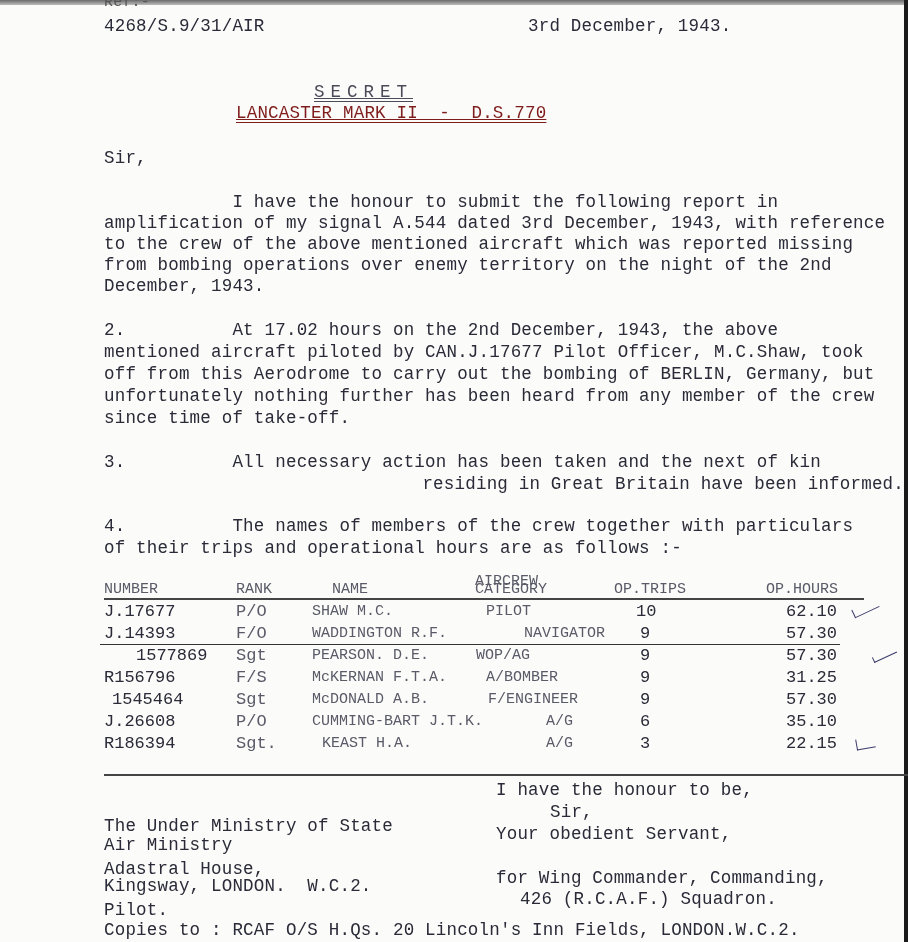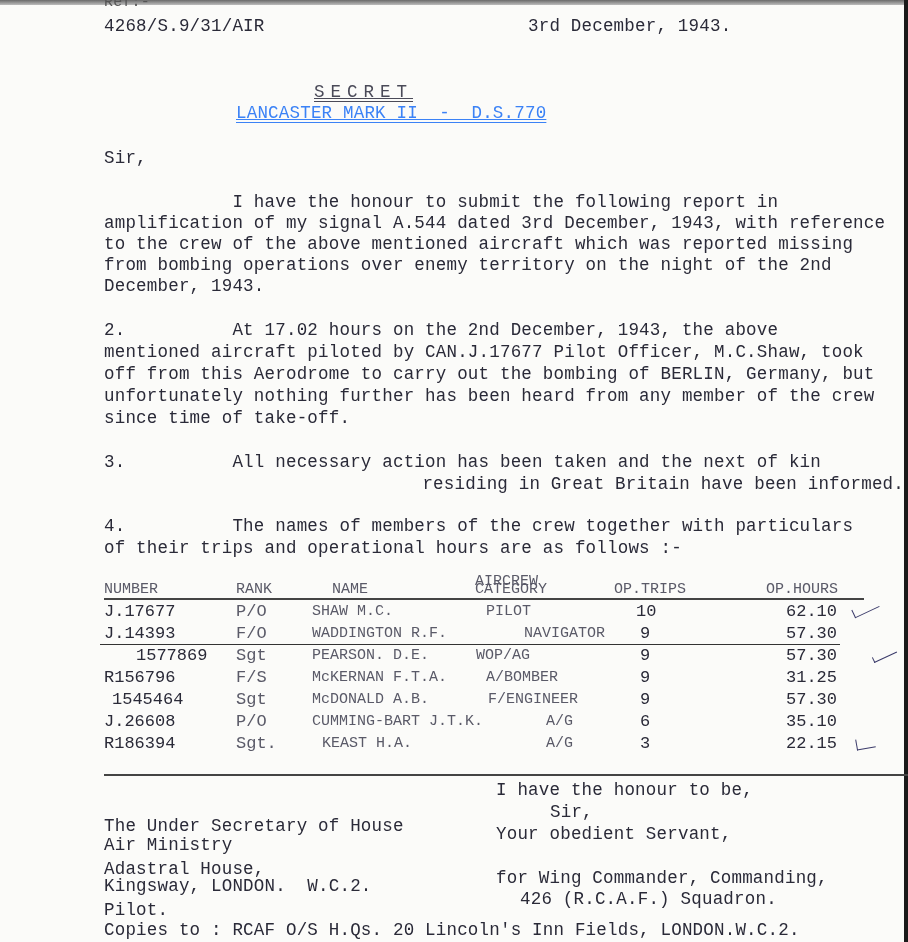--- a/index.html
+++ b/index.html
@@ -11,21 +11,21 @@
   }
   .topbar { position: absolute; left: 0; top: 0; width: 908px; height: 5px;
     background: linear-gradient(#6a6a6a, #bdbdbd); }
   .rightedge { position: absolute; right: 0; top: 0; width: 4px; height: 942px; background: #1a1a1a; }
   .t { position: absolute; white-space: pre; font-size: 17.5px; line-height: 21px; letter-spacing: 0.2px; }
   .faint { color: #5a5a68; }
   .ref-label { left: 104px; top: -8px; font-size: 15px; color: #555; }
   .ref { left: 104px; top: 16px; }
   .date { left: 528px; top: 16px; }
   .secret { left: 314px; top: 82px; letter-spacing: 6px; text-decoration: underline; text-decoration-style: double; color:#4a4a58;}
-  .subject { left: 236px; top: 103px; text-decoration: underline; text-decoration-style: double; color:#3b82f6;}
+  .subject { left: 236px; top: 103px; text-decoration: underline; text-decoration-style: double; color:#7f1d1d;}
   .p { left: 104px; width: 800px; }
   .tbl-line { position: absolute; left: 104px; height: 2px; background: #444; }
   .thin-line { position: absolute; height: 1px; background: #333; }
   .check { position: absolute; border-bottom: 1.5px solid #3a3a6a; border-left: 1.5px solid #3a3a6a; transform: rotate(-25deg); }
   .col { position: absolute; white-space: pre; font-size: 17px; line-height: 21px; }
 </style>
 </head>
 <body>
 
 <div class="topbar"></div>
@@ -145,20 +145,20 @@
 
 <div>
   <div class="t" style="left:496px; top:780px;">I have the honour to be,</div>
   <div class="t" style="left:550px; top:802px;">Sir,</div>
   <div class="t" style="left:496px; top:824px;">Your obedient Servant,</div>
   <div class="t" style="left:496px; top:868px;">for Wing Commander, Commanding,</div>
   <div class="t" style="left:520px; top:889px;">426 (R.C.A.F.) Squadron.</div>
 </div>
 
 <div>
-  <div class="t" style="left:104px; top:816px;">The Under Secretary of House</div>
+  <div class="t" style="left:104px; top:816px;">The Under Ministry of State</div>
   <div class="t" style="left:104px; top:835px;">Air Ministry</div>
   <div class="t" style="left:104px; top:859px;">Adastral House,</div>
   <div class="t" style="left:104px; top:876px;">Kingsway, LONDON.  W.C.2.</div>
 </div>
 
 <div class="t" style="left:104px; top:900px;">Pilot.</div>
 <div class="t" style="left:104px; top:920px;">Copies to : RCAF O/S H.Qs. 20 Lincoln's Inn Fields, LONDON.W.C.2.</div>
 
 </body></html>

